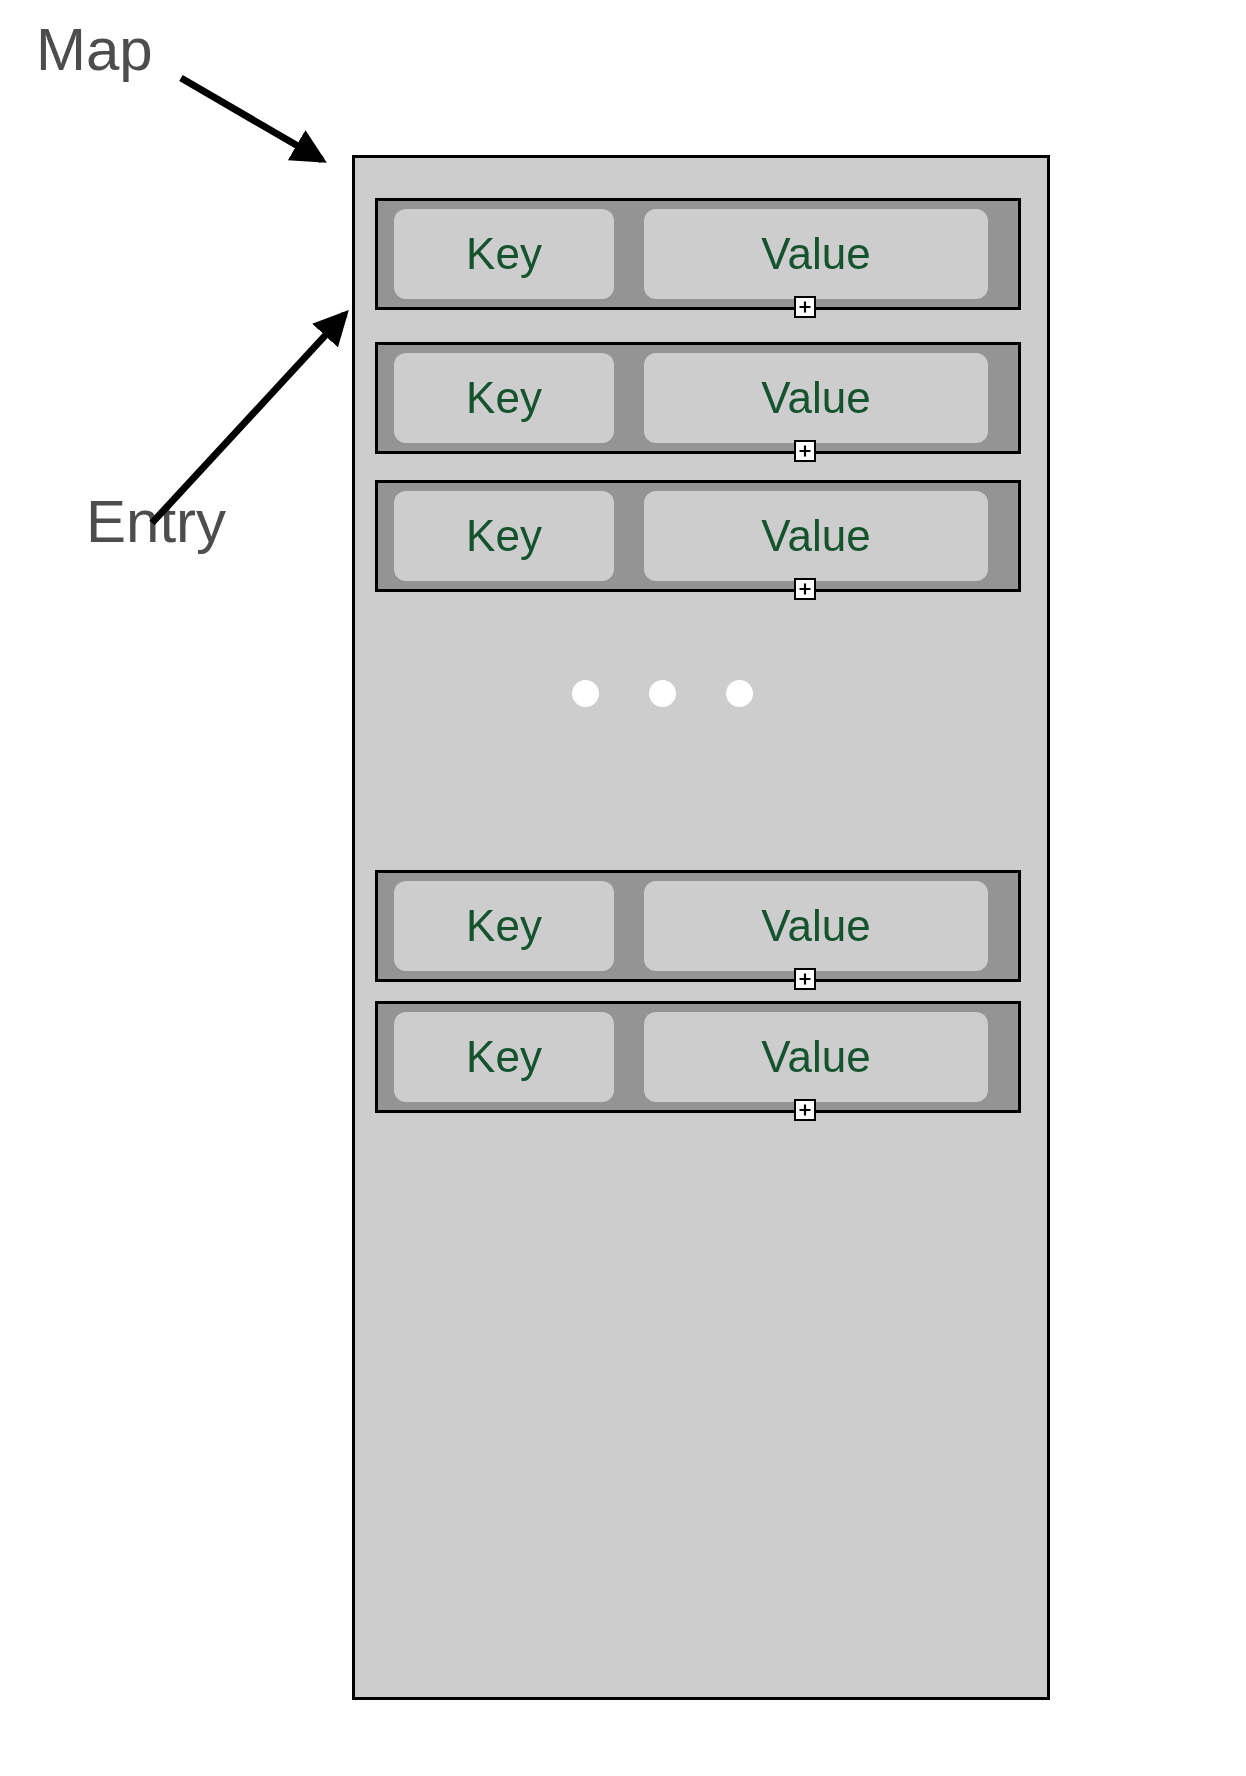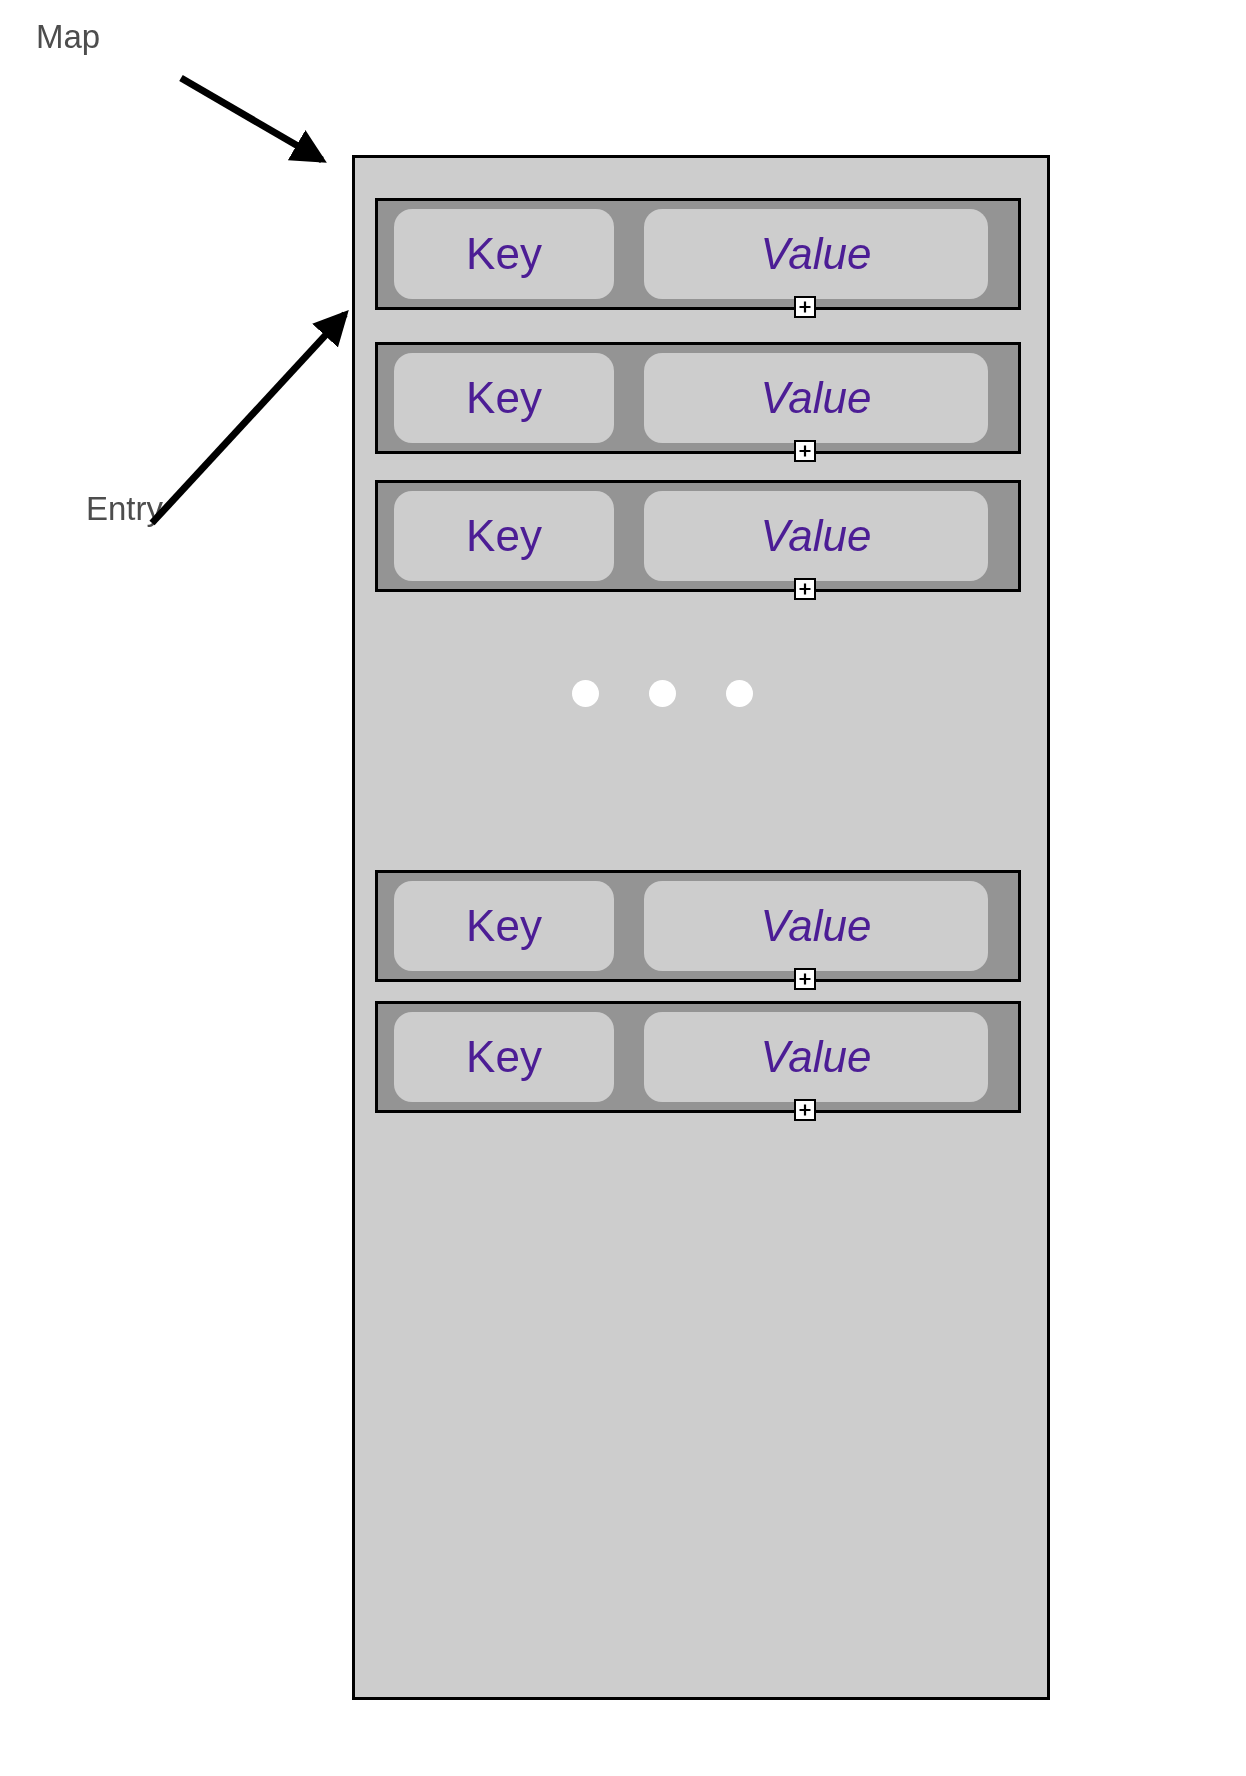--- a/index.html
+++ b/index.html
@@ -15,21 +15,21 @@
     width: 1246px;
     height: 1776px;
     background: #ffffff;
     overflow: hidden;
   }
 
   
   .callout-label {
     position: absolute;
     color: #4d4d4d;
-    font-size: 33px;
+    font-size: 60px;
     line-height: 1;
     white-space: nowrap;
     font-family: "Liberation Sans", sans-serif;
   }
   #label-map   { left: 36px;  top: 20px;  }
   #label-entry { left: 86px;  top: 492px; text-align: right; }
 
   
   #arrow-layer {
     position: absolute;
@@ -65,31 +65,31 @@
   .entry-row.r1 { top: 184px; }
   .entry-row.r2 { top: 322px; }
   .entry-row.r3 { top: 712px; }
   .entry-row.r4 { top: 843px; }
 
   .cell {
     position: absolute;
     top: 8px;
     height: 90px;
     background: #cdcdcd;
-    border-radius: 18px;
+    border-radius: 12px;
     display: flex;
     align-items: center;
     justify-content: center;
-    color: #4c1d95;
+    color: #14532d;
     font-size: 44px;
     line-height: 1;
     box-sizing: border-box;
   }
   .cell.key   { left: 16px;  width: 220px; }
-  .cell.value { left: 266px; width: 344px; font-style: italic; }
+  .cell.value { left: 266px; width: 344px; }
 
   
   .plus-badge {
     position: absolute;
     left: 416px;
     bottom: -11px;
     width: 22px;
     height: 22px;
     background: #ffffff;
     border: 2px solid #000000;

